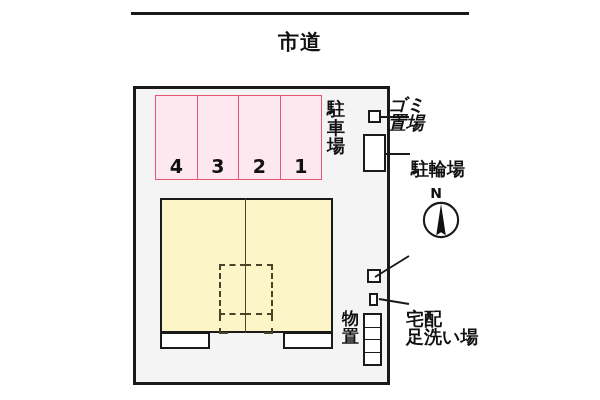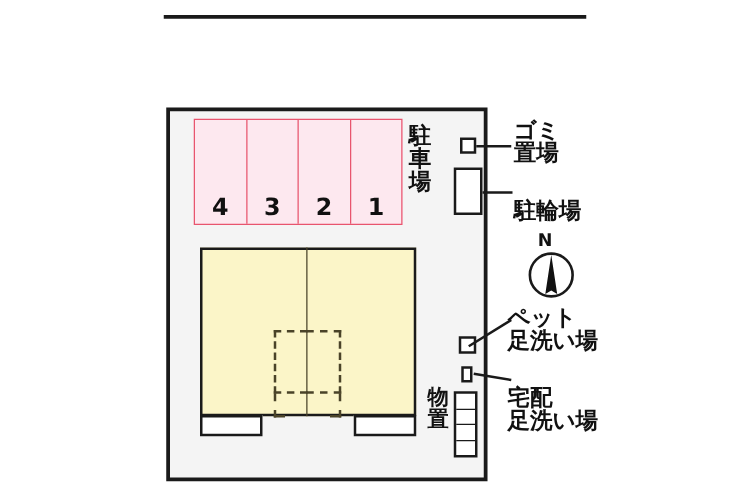--- a/index.html
+++ b/index.html
@@ -174,21 +174,21 @@
   #leader-bicycle { left: 386px; top: 153px; width: 24px; }
 
   
   .callout {
     font-size: 18px;
     font-weight: 700;
     color: #111111;
     line-height: 1.0;
     white-space: nowrap;
   }
-  #gomi-label    { left: 411px; top: 96px;  }
+  #gomi-label    { left: 388px; top: 96px; font-style: italic;  }
   #gomi-label span { display: block; }
   #bicycle-label { left: 411px; top: 160px; }
   #pet-label     { left: 406px; top: 246px; }
   #pet-label span { display: block; }
   #takuhai-label { left: 406px; top: 295px; margin-top: 15px; }
   #takuhai-label span { display: block; }
 
   
   #compass {
     left: 414px; top: 186px;
@@ -207,20 +207,21 @@
     left: 8px; top: 15px;
     width: 38px; height: 38px;
   }
 </style>
 </head>
 <body>
 
 <div id="canvas">
 
   <div class="abs" id="road-line"></div>
+  <div class="abs" id="road-label">市道</div>
 
   <div class="abs" id="site-boundary"></div>
 
   <div class="abs" id="parking-block">
     <div class="parking-stall">
       <span class="stall-num">4</span>
     </div>
     <div class="parking-stall">
       <span class="stall-num">3</span>
     </div>
@@ -252,24 +253,20 @@
   <div class="abs callout" id="gomi-label">
     <span>ゴミ</span>
     <span>置場</span>
   </div>
 
   <div class="abs facility-box" id="bicycle-box"></div>
   <div class="abs leader" id="leader-bicycle"></div>
   <div class="abs callout" id="bicycle-label">駐輪場</div>
 
   <div class="abs facility-box" id="pet-box"></div>
-  <div class="abs callout" id="pet-label">
-    <span>ペット</span>
-    <span>足洗い場</span>
-  </div>
 
   <div class="abs facility-box" id="takuhai-box"></div>
   <div class="abs callout" id="takuhai-label">
     <span>宅配</span>
     <span>足洗い場</span>
   </div>
 
   <svg class="abs" style="left:375px; top:255px; width:45px; height:55px; overflow:visible;">
     <line x1="0" y1="22" x2="34" y2="1" stroke="#1a1a1a" stroke-width="2"></line>
     <line x1="4" y1="44" x2="34" y2="49" stroke="#1a1a1a" stroke-width="2"></line>

